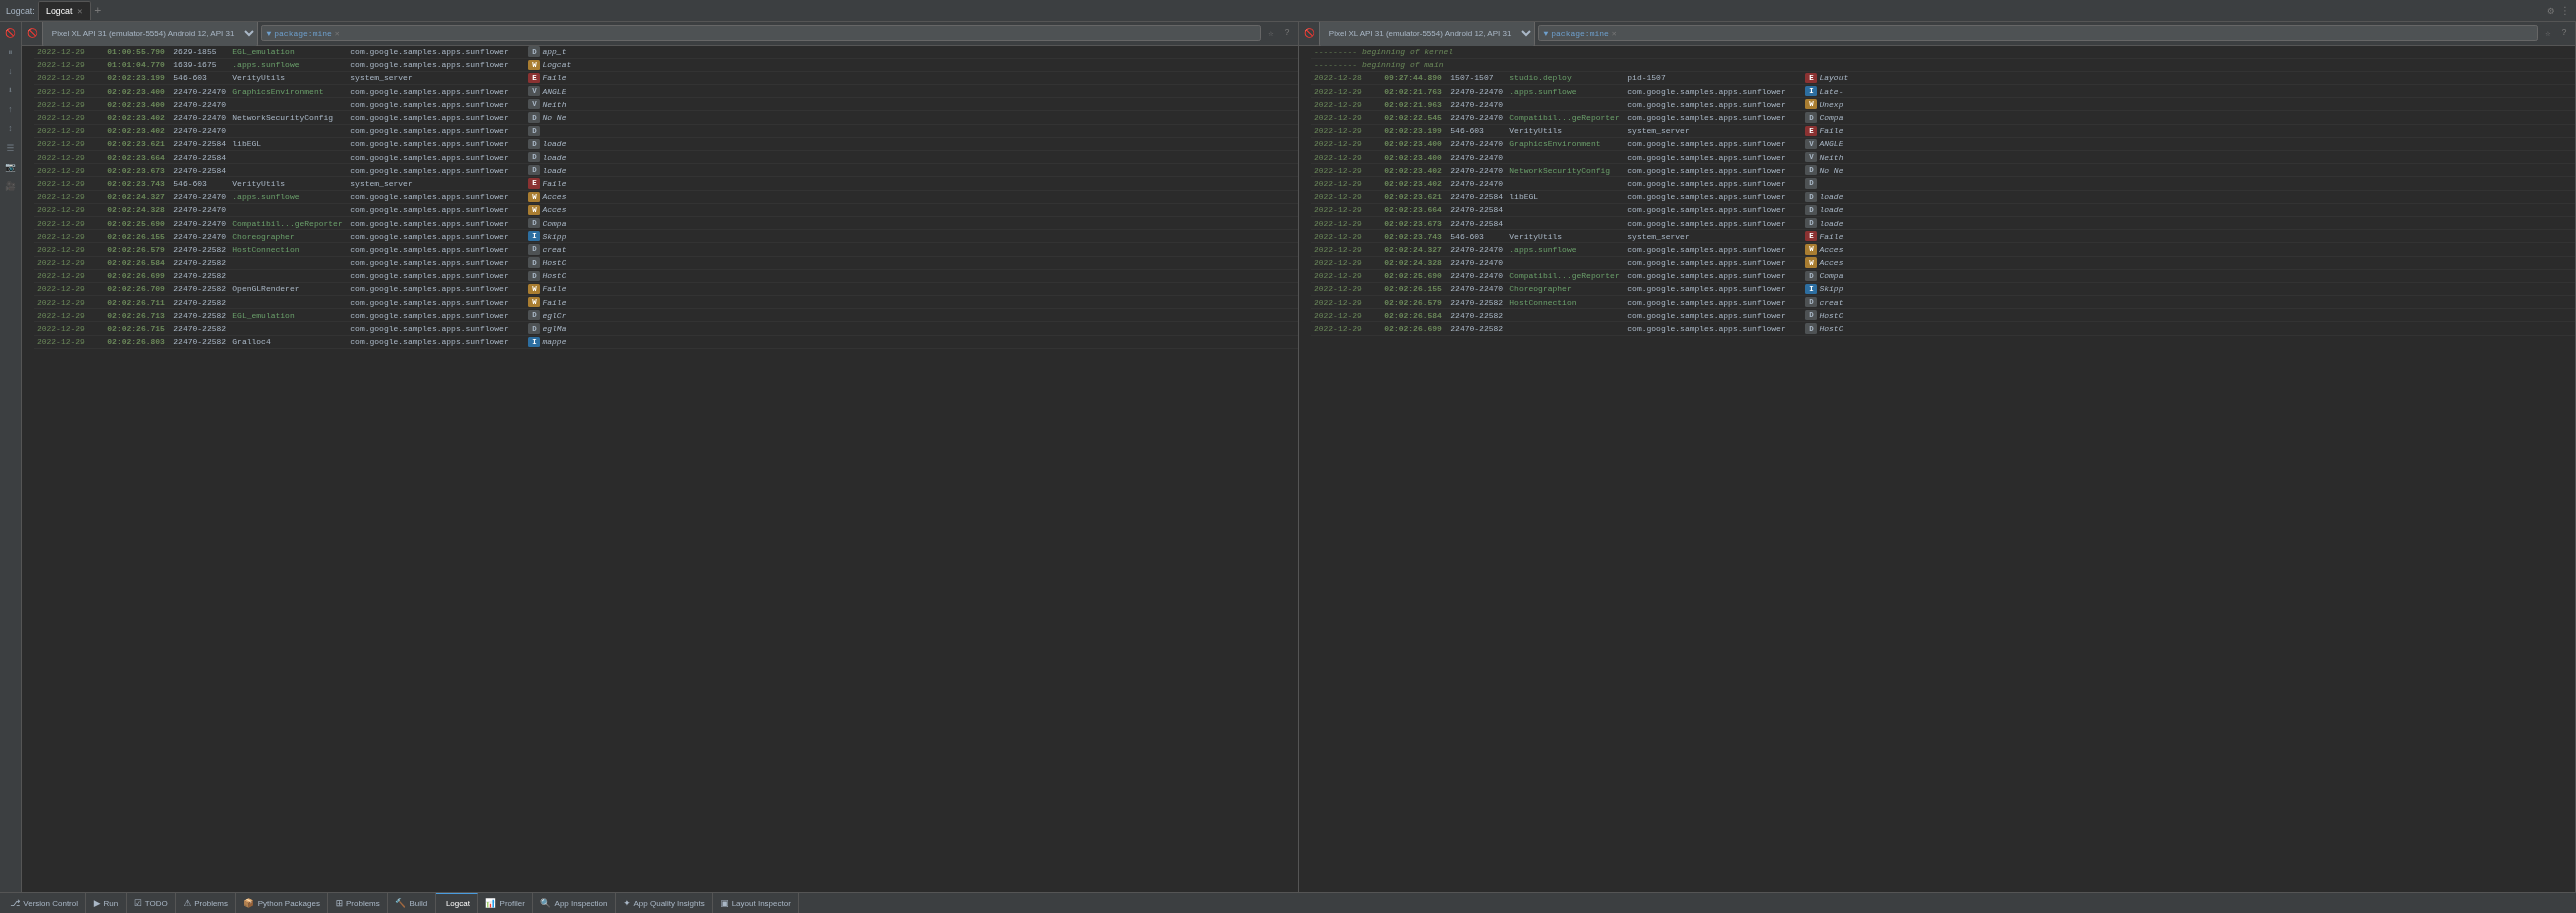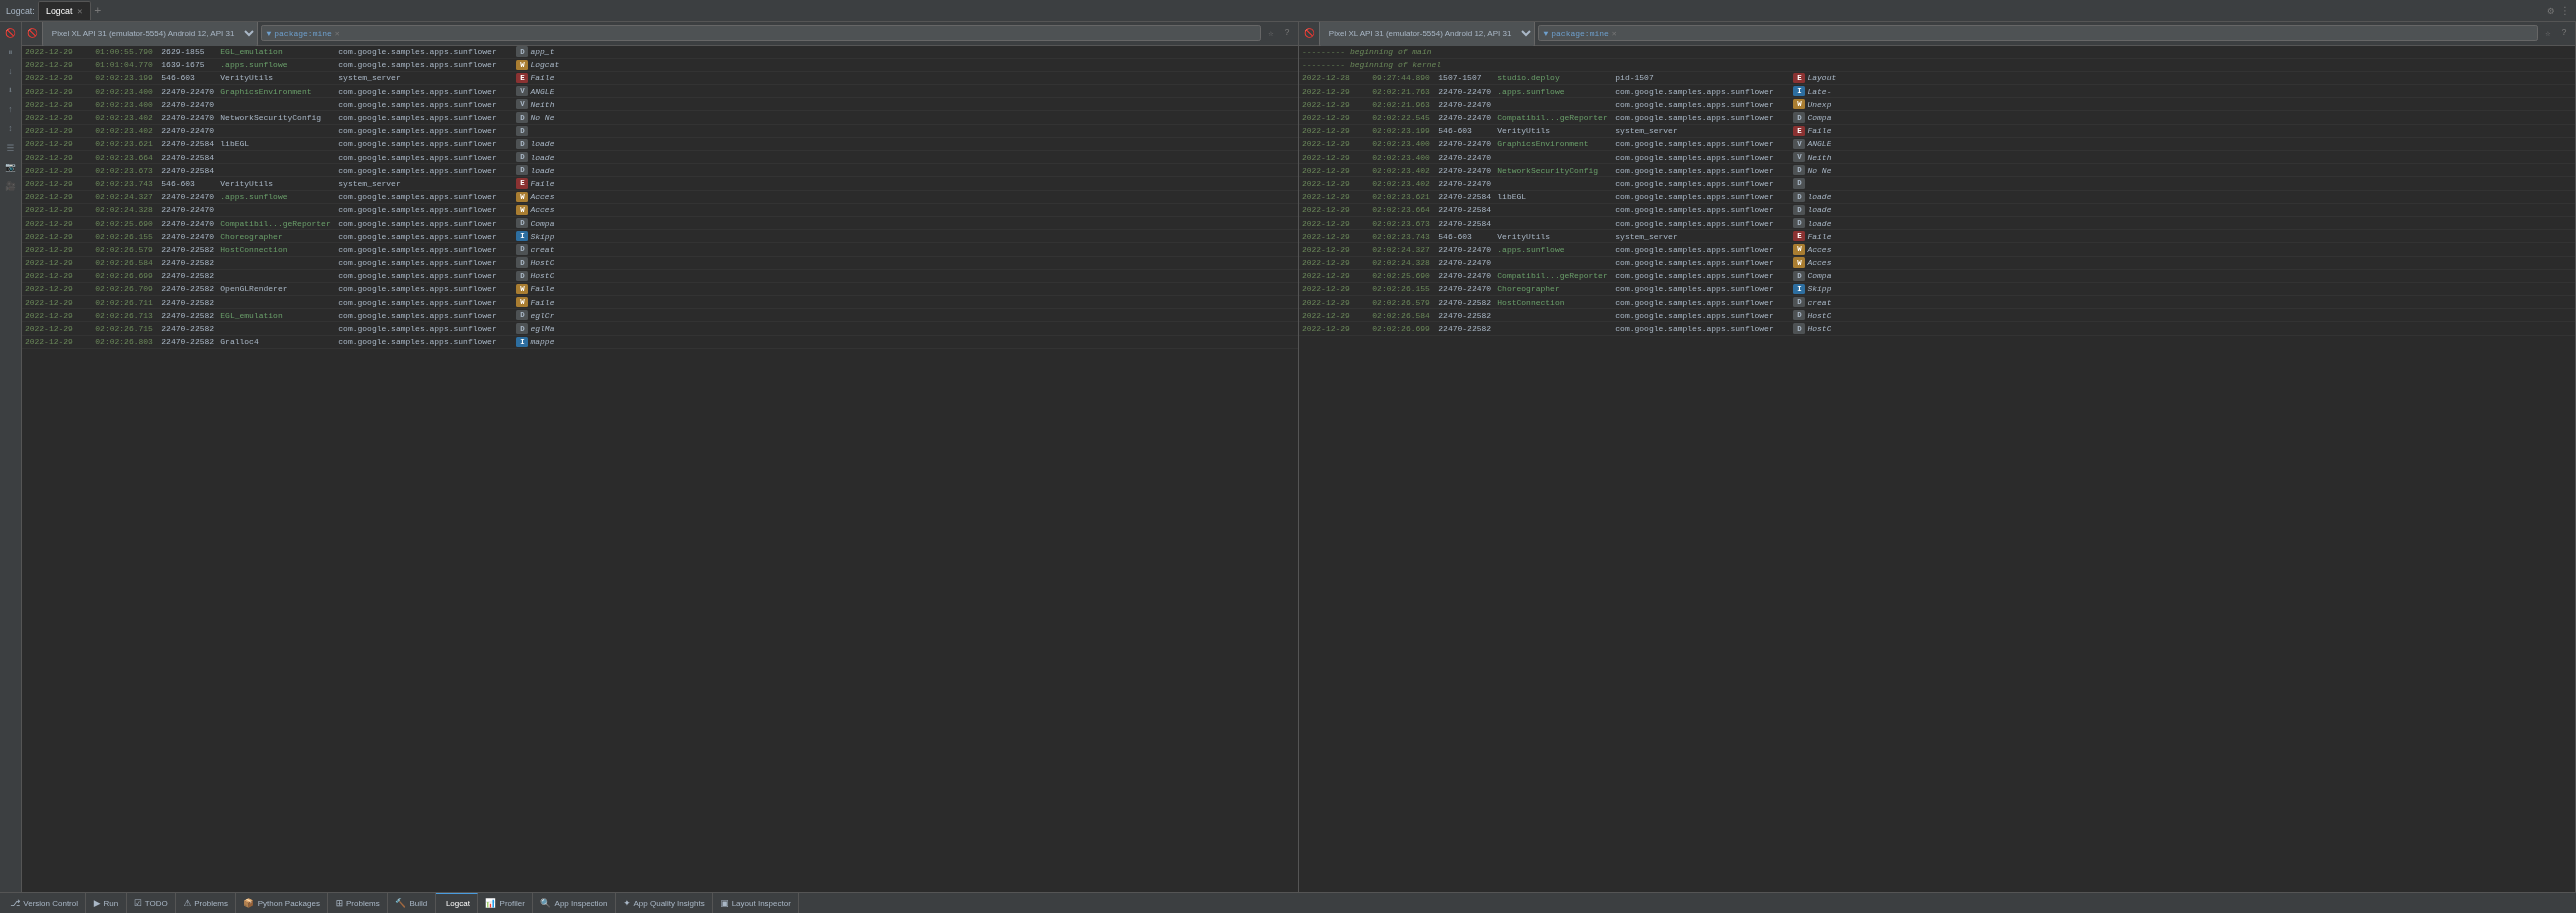--- a/index.html
+++ b/index.html
@@ -162,36 +162,37 @@
       align-items: center;
       justify-content: center;
     }
 
     
     .log-content {
       flex: 1;
       overflow-y: auto;
       overflow-x: hidden;
       background: #2b2b2b;
+      margin-left: 12px;
     }
     .log-content::-webkit-scrollbar { width: 5.9px; }
     .log-content::-webkit-scrollbar-track { background: #3c3f41; }
     .log-content::-webkit-scrollbar-thumb { background: #555; border-radius: 2.9px; }
 
     .log-row {
       display: flex;
       align-items: center;
       height: 13.2px;
       padding: 0 2.9px;
       border-bottom: 0.7px solid #333;
       white-space: nowrap;
     }
 
     .log-date { color: #6a8759; min-width: 66px; }
-    .log-time { color: #6a8759; min-width: 66px; }
+    .log-time { color: #6a8759; min-width: 66px; font-weight: bold; }
     .log-pid { color: #a9b7c6; min-width: 59px; }
     .log-tag-green { color: #6a9f6a; min-width: 118px; }
     .log-tag-plain { color: #a9b7c6; min-width: 118px; }
     .log-package { color: #a9b7c6; min-width: 176px; }
     .log-level-badge {
       width: 11.8px;
       height: 10.3px;
       border-radius: 1.5px;
       display: flex;
       align-items: center;
@@ -538,22 +539,22 @@
         <div class="filter-box">
           <span class="filter-icon">▼</span>
           <span class="filter-text">package:mine</span>
           <span class="filter-clear">✕</span>
         </div>
         <div class="panel-header-btn">☆</div>
         <div class="panel-header-btn">?</div>
       </div>
 
       <div class="log-content" id="right-log-content">
-      <div class="log-separator">--------- beginning of main</div>
-          <div class="log-separator">--------- beginning of kernel</div>
+      <div class="log-separator">--------- beginning of kernel</div>
+          <div class="log-separator">--------- beginning of main</div>
           <div class="log-row">
     <span class="log-date">2022-12-28</span>
     <span style="display:inline-block;width:4.4px"></span>
     <span class="log-time">09:27:44.890</span>
     <span class="log-pid">1507-1507</span>
     <span class="log-tag-green">studio.deploy</span>
     <span class="log-package">pid-1507</span>
     <span class="log-level-badge badge-E">E</span>
     <span class="log-message">Layout</span>
   </div>

